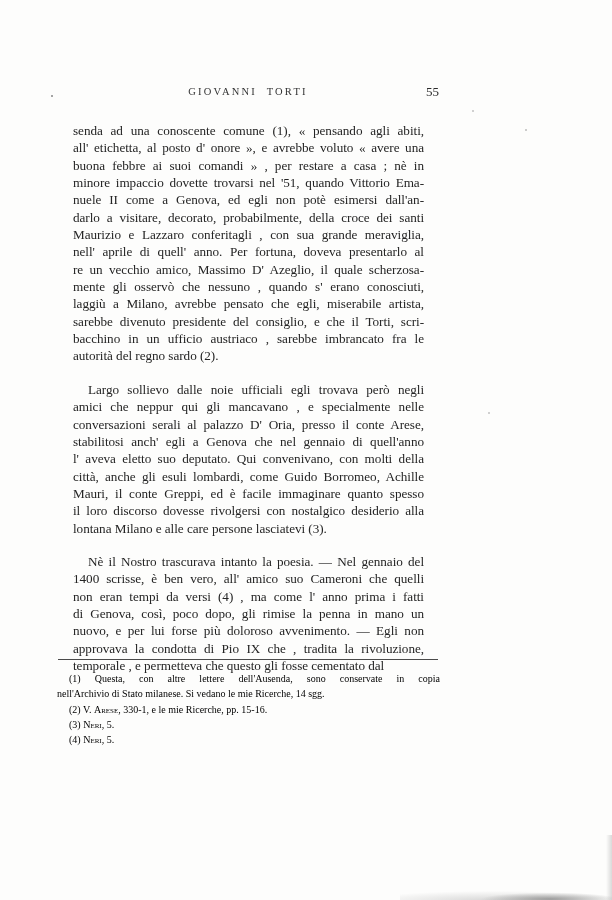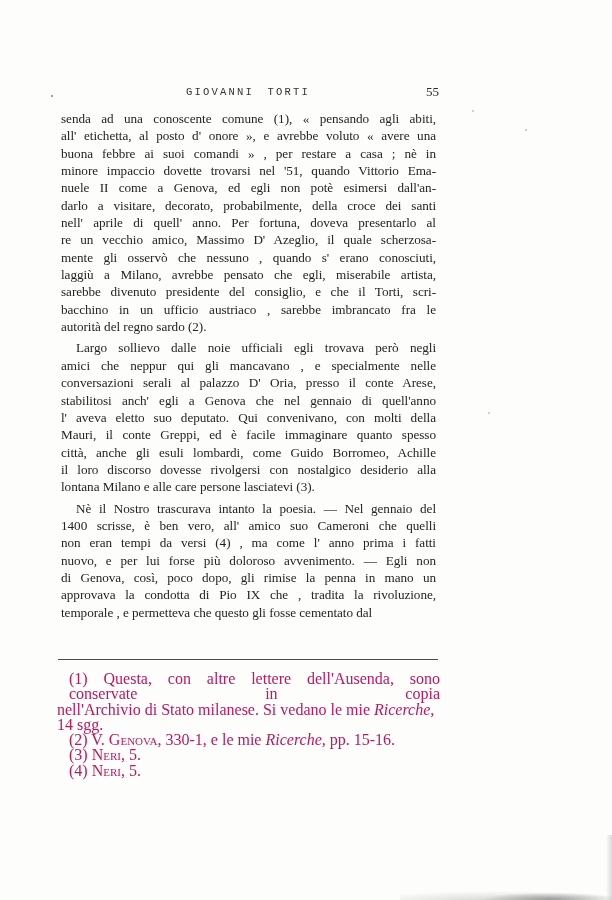--- a/index.html
+++ b/index.html
@@ -9,55 +9,54 @@
     position: relative;
     overflow: hidden;
     font-family: "Liberation Serif", serif;
     color: #262626;
   }
   .running-title {
     position: absolute; left: 57px; top: 86px; width: 382px;
     text-align: center;
     font-size: 10.5px; letter-spacing: 2.2px; word-spacing: 5px;
     color: #333;
-    font-family: Liberation Mono, monospace;
   }
   .page-number {
     position: absolute; left: 57px; top: 84px; width: 382px;
     text-align: right;
     font-size: 13px; color: #2b2b2b;
   }
   .body-text {
     position: absolute; left: 57px; top: 106px; width: 383px;
   }
-  .para { margin: 4px; }
+  .para { margin: 16px; }
   .line {
     font-size: 13.2px; line-height: 17.35px; height: 17.35px;
     overflow: hidden;
     letter-spacing: -0.05px;
     text-align: justify; text-align-last: justify;
     color: #242424;
   }
   .line.last { text-align-last: left; }
   .line.indent { padding-left: 15px; }
   .fn-rule {
     position: absolute; left: 58px; top: 659px; width: 380px; height: 0;
     border-top: 1px solid #4a4a4a;
   }
   .footnotes {
     position: absolute; left: 57px; top: 671px; width: 383px;
   }
   .fn-line {
-    font-size: 16px; line-height: 15.3px;
-    color: #be185d;
+    font-size: 10px; line-height: 15.3px;
+    color: #000000;
     text-align: left;
   }
   .fn-line.just { text-align: justify; text-align-last: justify; }
   .fn-line.indent { padding-left: 12px; }
-  .i { font-style: italic; }
+  .i { }
   .sc { font-variant: small-caps; }
   .speck {
     position: absolute; width: 2px; height: 2px;
     border-radius: 50%; background: #6a6a6a;
   }
   #speck-1 { left: 51px;  top: 95px;  opacity: .8; }
   #speck-2 { left: 472px; top: 110px; opacity: .4; }
   #speck-3 { left: 525px; top: 129px; opacity: .45; }
   #speck-4 { left: 488px; top: 412px; opacity: .4; }
   .corner-shade {
@@ -86,56 +85,57 @@
   <div class="page-number">55</div>
 
   <div class="body-text" id="body-text">
       <div class="para">
         <div class="line">senda ad una conoscente comune (1), « pensando agli abiti,</div>
         <div class="line">all' etichetta, al posto d' onore », e avrebbe voluto « avere una</div>
         <div class="line">buona febbre ai suoi comandi » , per restare a casa ; nè in</div>
         <div class="line">minore impaccio dovette trovarsi nel '51, quando Vittorio Ema-</div>
         <div class="line">nuele II come a Genova, ed egli non potè esimersi dall'an-</div>
         <div class="line">darlo a visitare, decorato, probabilmente, della croce dei santi</div>
+        <div class="line">Maurizio e Lazzaro conferitagli , con sua grande meraviglia,</div>
         <div class="line">nell' aprile di quell' anno. Per fortuna, doveva presentarlo al</div>
         <div class="line">re un vecchio amico, Massimo D' Azeglio, il quale scherzosa-</div>
         <div class="line">mente gli osservò che nessuno , quando s' erano conosciuti,</div>
         <div class="line">laggiù a Milano, avrebbe pensato che egli, miserabile artista,</div>
         <div class="line">sarebbe divenuto presidente del consiglio, e che il Torti, scri-</div>
         <div class="line">bacchino in un ufficio austriaco , sarebbe imbrancato fra le</div>
         <div class="line last">autorità del regno sardo (2).</div>
       </div>
       <div class="para">
         <div class="line indent">Largo sollievo dalle noie ufficiali egli trovava però negli</div>
         <div class="line">amici che neppur qui gli mancavano , e specialmente nelle</div>
         <div class="line">conversazioni serali al palazzo D' Oria, presso il conte Arese,</div>
         <div class="line">stabilitosi anch' egli a Genova che nel gennaio di quell'anno</div>
         <div class="line">l' aveva eletto suo deputato. Qui convenivano, con molti della</div>
+        <div class="line">città, anche gli esuli lombardi, come Guido Borromeo, Achille</div>
         <div class="line">Mauri, il conte Greppi, ed è facile immaginare quanto spesso</div>
-        <div class="line">città, anche gli esuli lombardi, come Guido Borromeo, Achille</div>
         <div class="line">il loro discorso dovesse rivolgersi con nostalgico desiderio alla</div>
         <div class="line last">lontana Milano e alle care persone lasciatevi (3).</div>
       </div>
       <div class="para">
         <div class="line indent">Nè il Nostro trascurava intanto la poesia. — Nel gennaio del</div>
         <div class="line">1400 scrisse, è ben vero, all' amico suo Cameroni che quelli</div>
         <div class="line">non eran tempi da versi (4) , ma come l' anno prima i fatti</div>
+        <div class="line">di Genova, così, poco dopo, gli rimise la penna in mano un</div>
         <div class="line">nuovo, e per lui forse più doloroso avvenimento. — Egli non</div>
-        <div class="line">di Genova, così, poco dopo, gli rimise la penna in mano un</div>
         <div class="line">approvava la condotta di Pio IX che , tradita la rivoluzione,</div>
         <div class="line last">temporale , e permetteva che questo gli fosse cementato dal</div>
       </div>
     </div>
 
   <div class="fn-rule"></div>
 
   <div class="footnotes" id="footnotes">
       <div class="fn-line just indent"><span>(1) Questa, con altre lettere dell'Ausenda, sono conservate in copia</span></div>
       <div class="fn-line"><span>nell'Archivio di Stato milanese. Si vedano le mie </span><span class="i">Ricerche,</span><span> 14 sgg.</span></div>
-      <div class="fn-line indent"><span>(2) V. </span><span class="sc">Genova</span><span>, 330-1, e le mie </span><span class="i">Ricerche,</span><span> pp. 15-16.</span></div>
+      <div class="fn-line indent"><span>(2) V. </span><span class="sc">Arese</span><span>, 330-1, e le mie </span><span class="i">Ricerche,</span><span> pp. 15-16.</span></div>
       <div class="fn-line indent"><span>(3) </span><span class="sc">Neri</span><span>, 5.</span></div>
       <div class="fn-line indent"><span>(4) </span><span class="sc">Neri</span><span>, 5.</span></div>
     </div>
 
   <div class="corner-shade"></div>
   <div class="edge-shade"></div>
 
 </div>
 
 </body></html>

